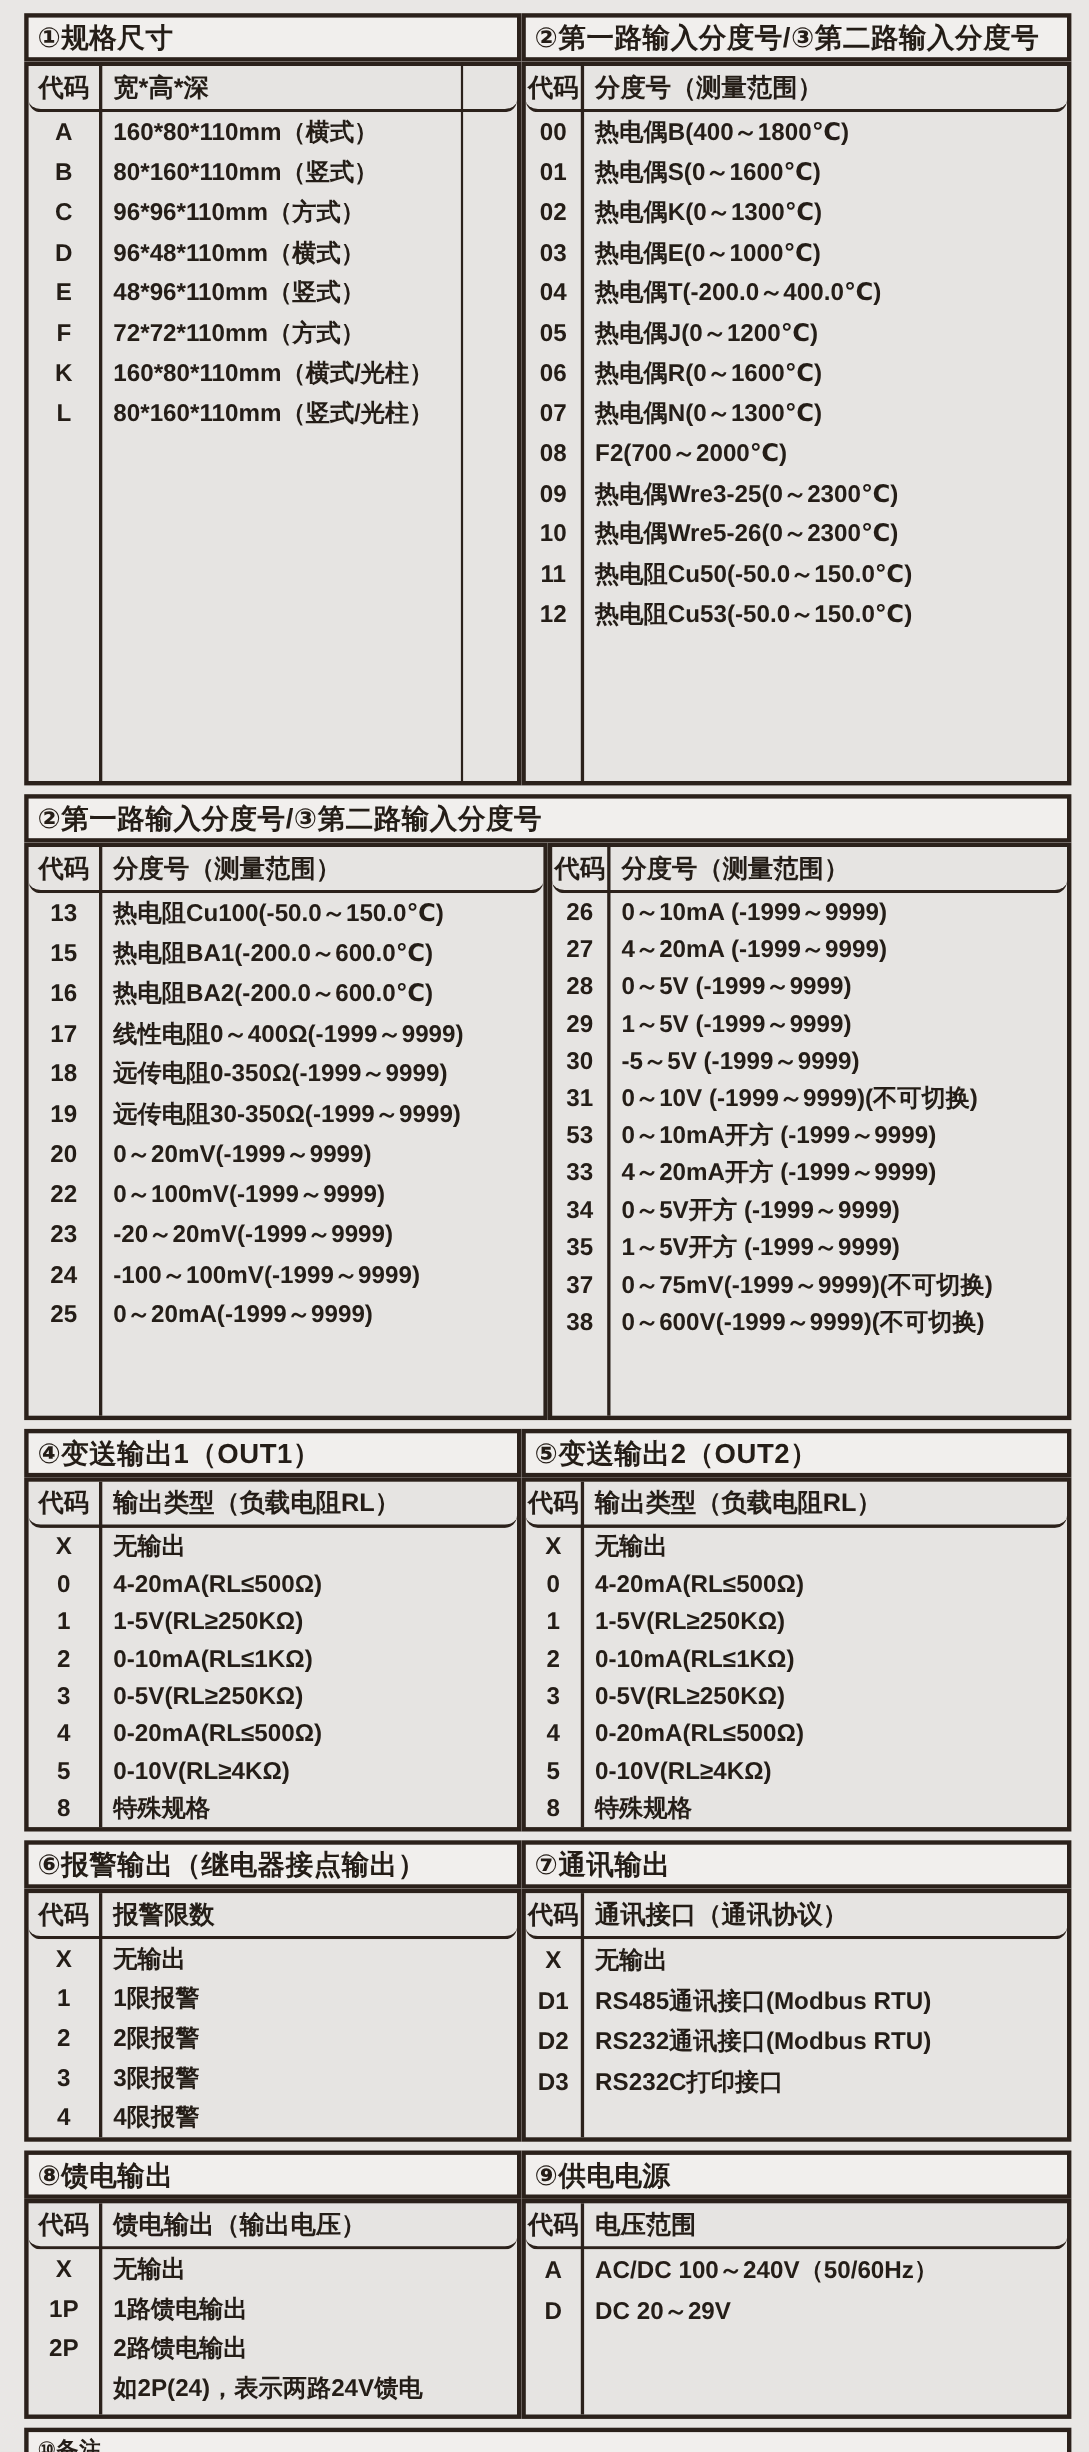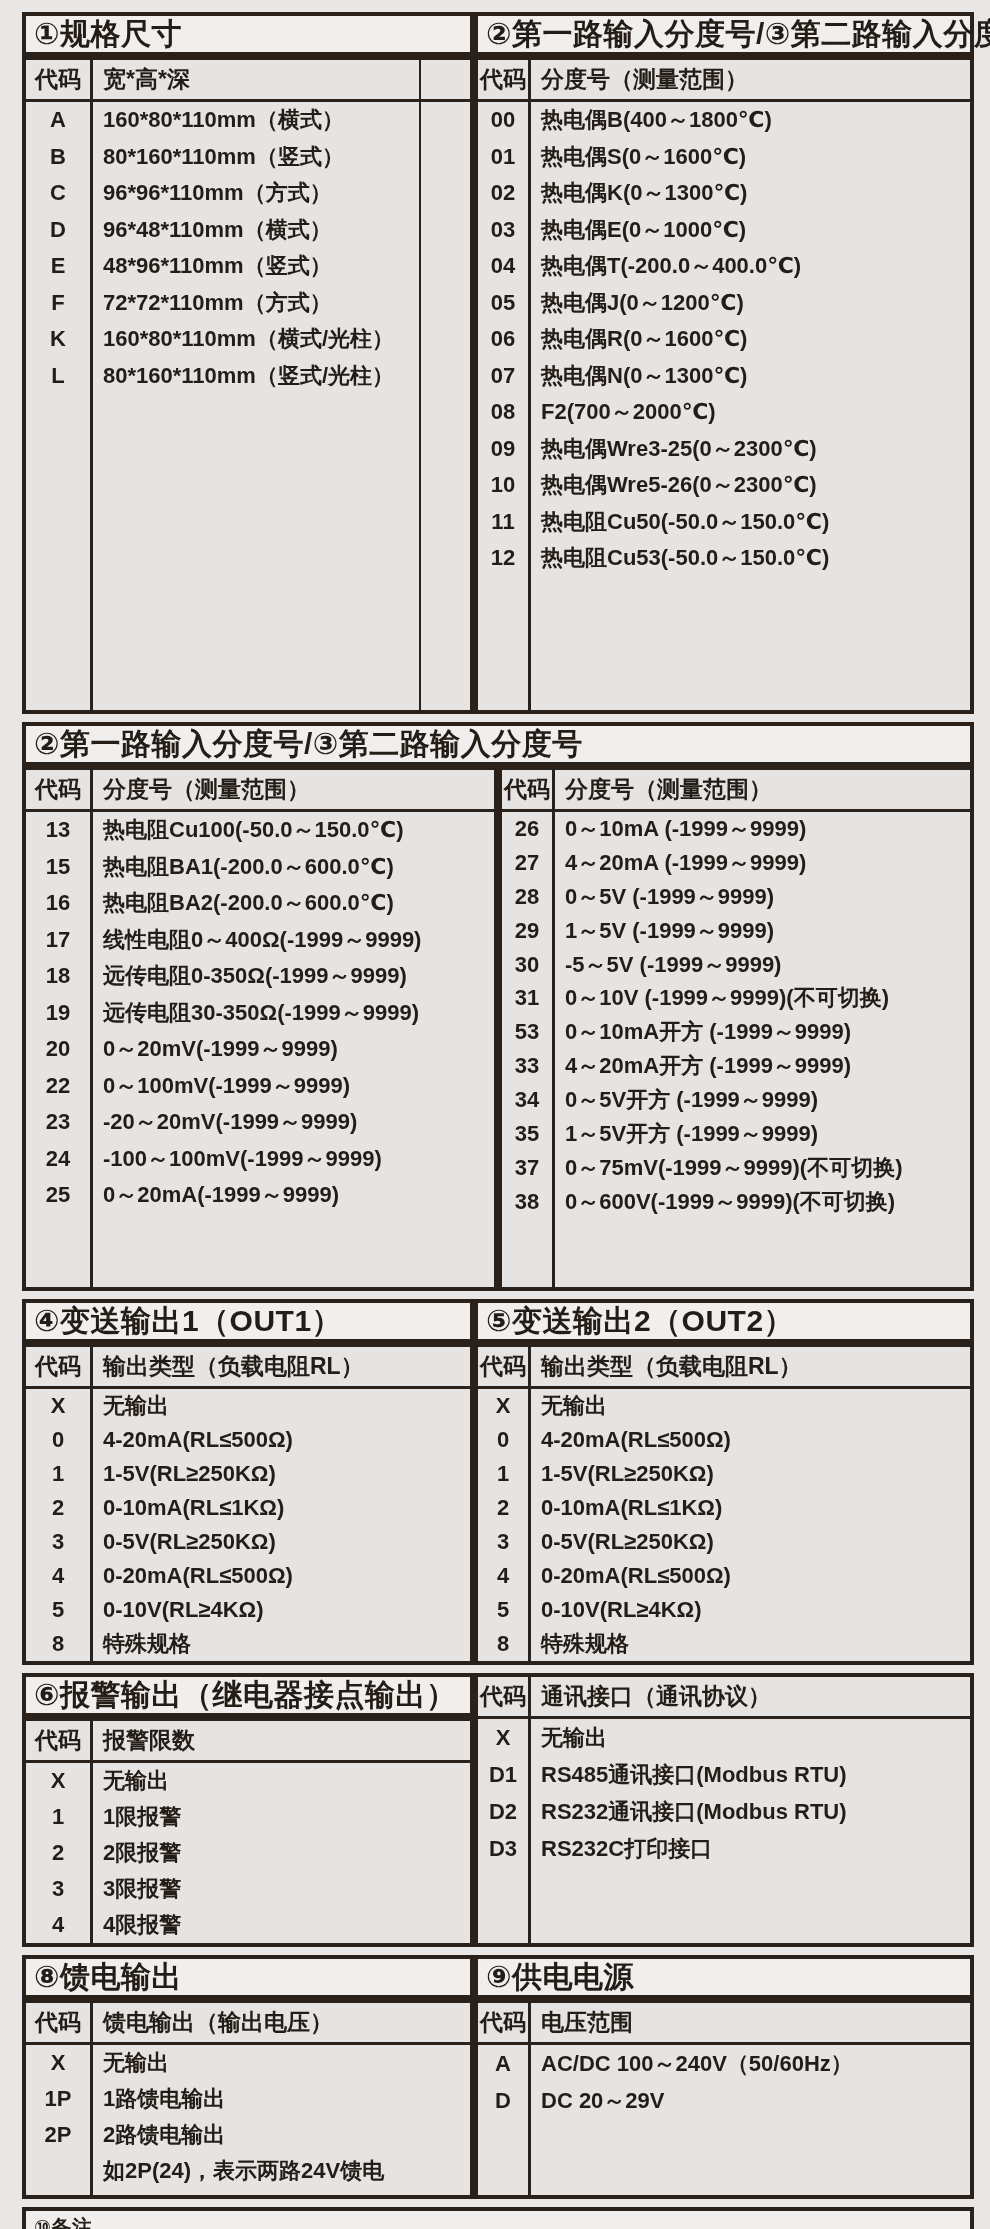--- a/index.html
+++ b/index.html
@@ -18,21 +18,21 @@
   .gap{height:8px;}
   .pair{display:flex;align-items:stretch;}
   .half-l{width:452px;flex:none;display:flex;flex-direction:column;}
   .half-r{width:500px;flex:none;display:flex;flex-direction:column;}
   .banner{
     height:44px;box-sizing:border-box;
     background:#f1efed;
     border:4px solid #2b211b;
     display:flex;align-items:center;
     padding:0 8px;
-    font-size:30px;
+    font-size:25px;
     letter-spacing:0.5px;
     white-space:nowrap;
   }
   .banner.small{height:40px;font-size:20px;}
   .tbl{
     position:relative;
     box-sizing:border-box;
     border:4px solid #2b211b;
     background:#e6e4e2;
     flex:1;
@@ -44,21 +44,21 @@
   }
   
   .tbl.xline::after{
     content:"";position:absolute;top:0;bottom:0;
     right:49px;width:2px;background:#2b211b;
   }
   .thead{
     height:42px;box-sizing:border-box;
     border-bottom:3px solid #2b211b;
     display:flex;align-items:center;
-    font-size:23px;white-space:nowrap;
+    font-size:23px;white-space:nowrap;border-radius:11px;
   }
   .thead.small{height:36px;font-size:22px;}
   .tbody{overflow:hidden;}
   .row{
     height:var(--rh);
     display:flex;align-items:center;
     font-size:22px;white-space:nowrap;
   }
   .code{
     width:var(--cw);flex:none;
@@ -425,20 +425,21 @@
               <span class="desc">3限报警</span>
             </div>
           <div class="row">
               <span class="code">4</span>
               <span class="desc">4限报警</span>
             </div>
         </div>
       </div>
     </div>
     <div class="half-r">
+      <div class="banner">⑦通讯输出</div>
       <div class="tbl" style="--cw:50px">
         <div class="thead">
           <span class="code">代码</span>
           <span class="desc">通讯接口（通讯协议）</span>
         </div>
         <div class="tbody" style="height:180px;--rh:37px">
           <div class="row">
               <span class="code">X</span>
               <span class="desc">无输出</span>
             </div>

